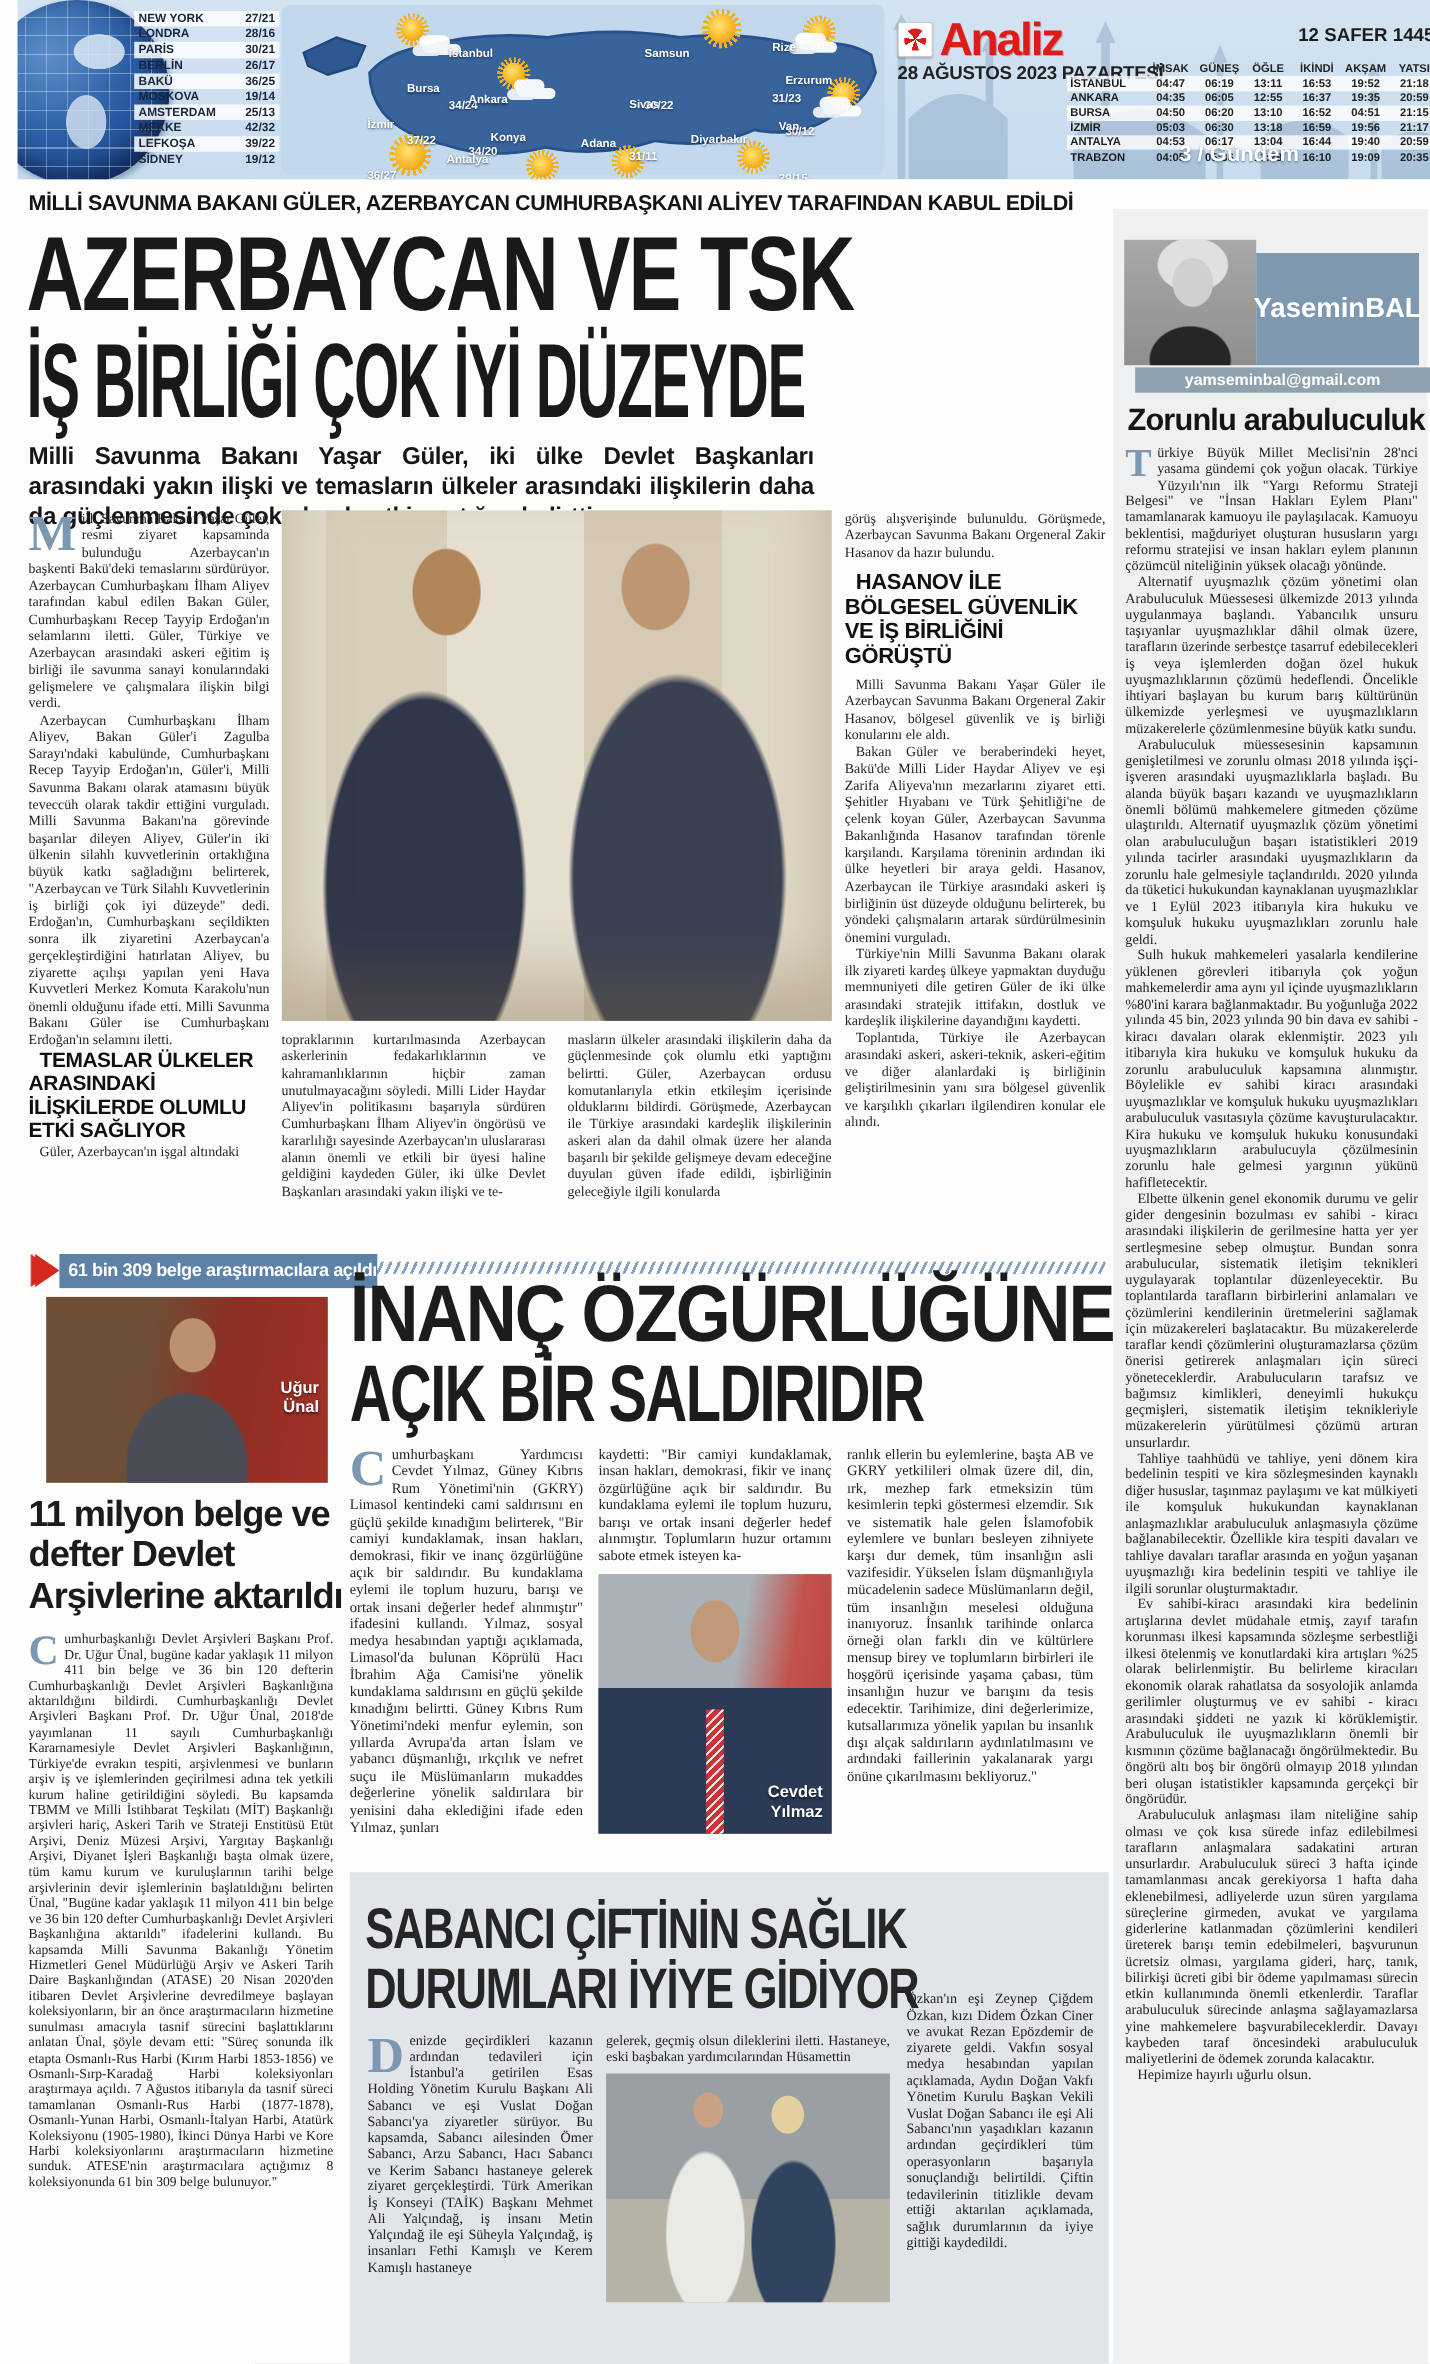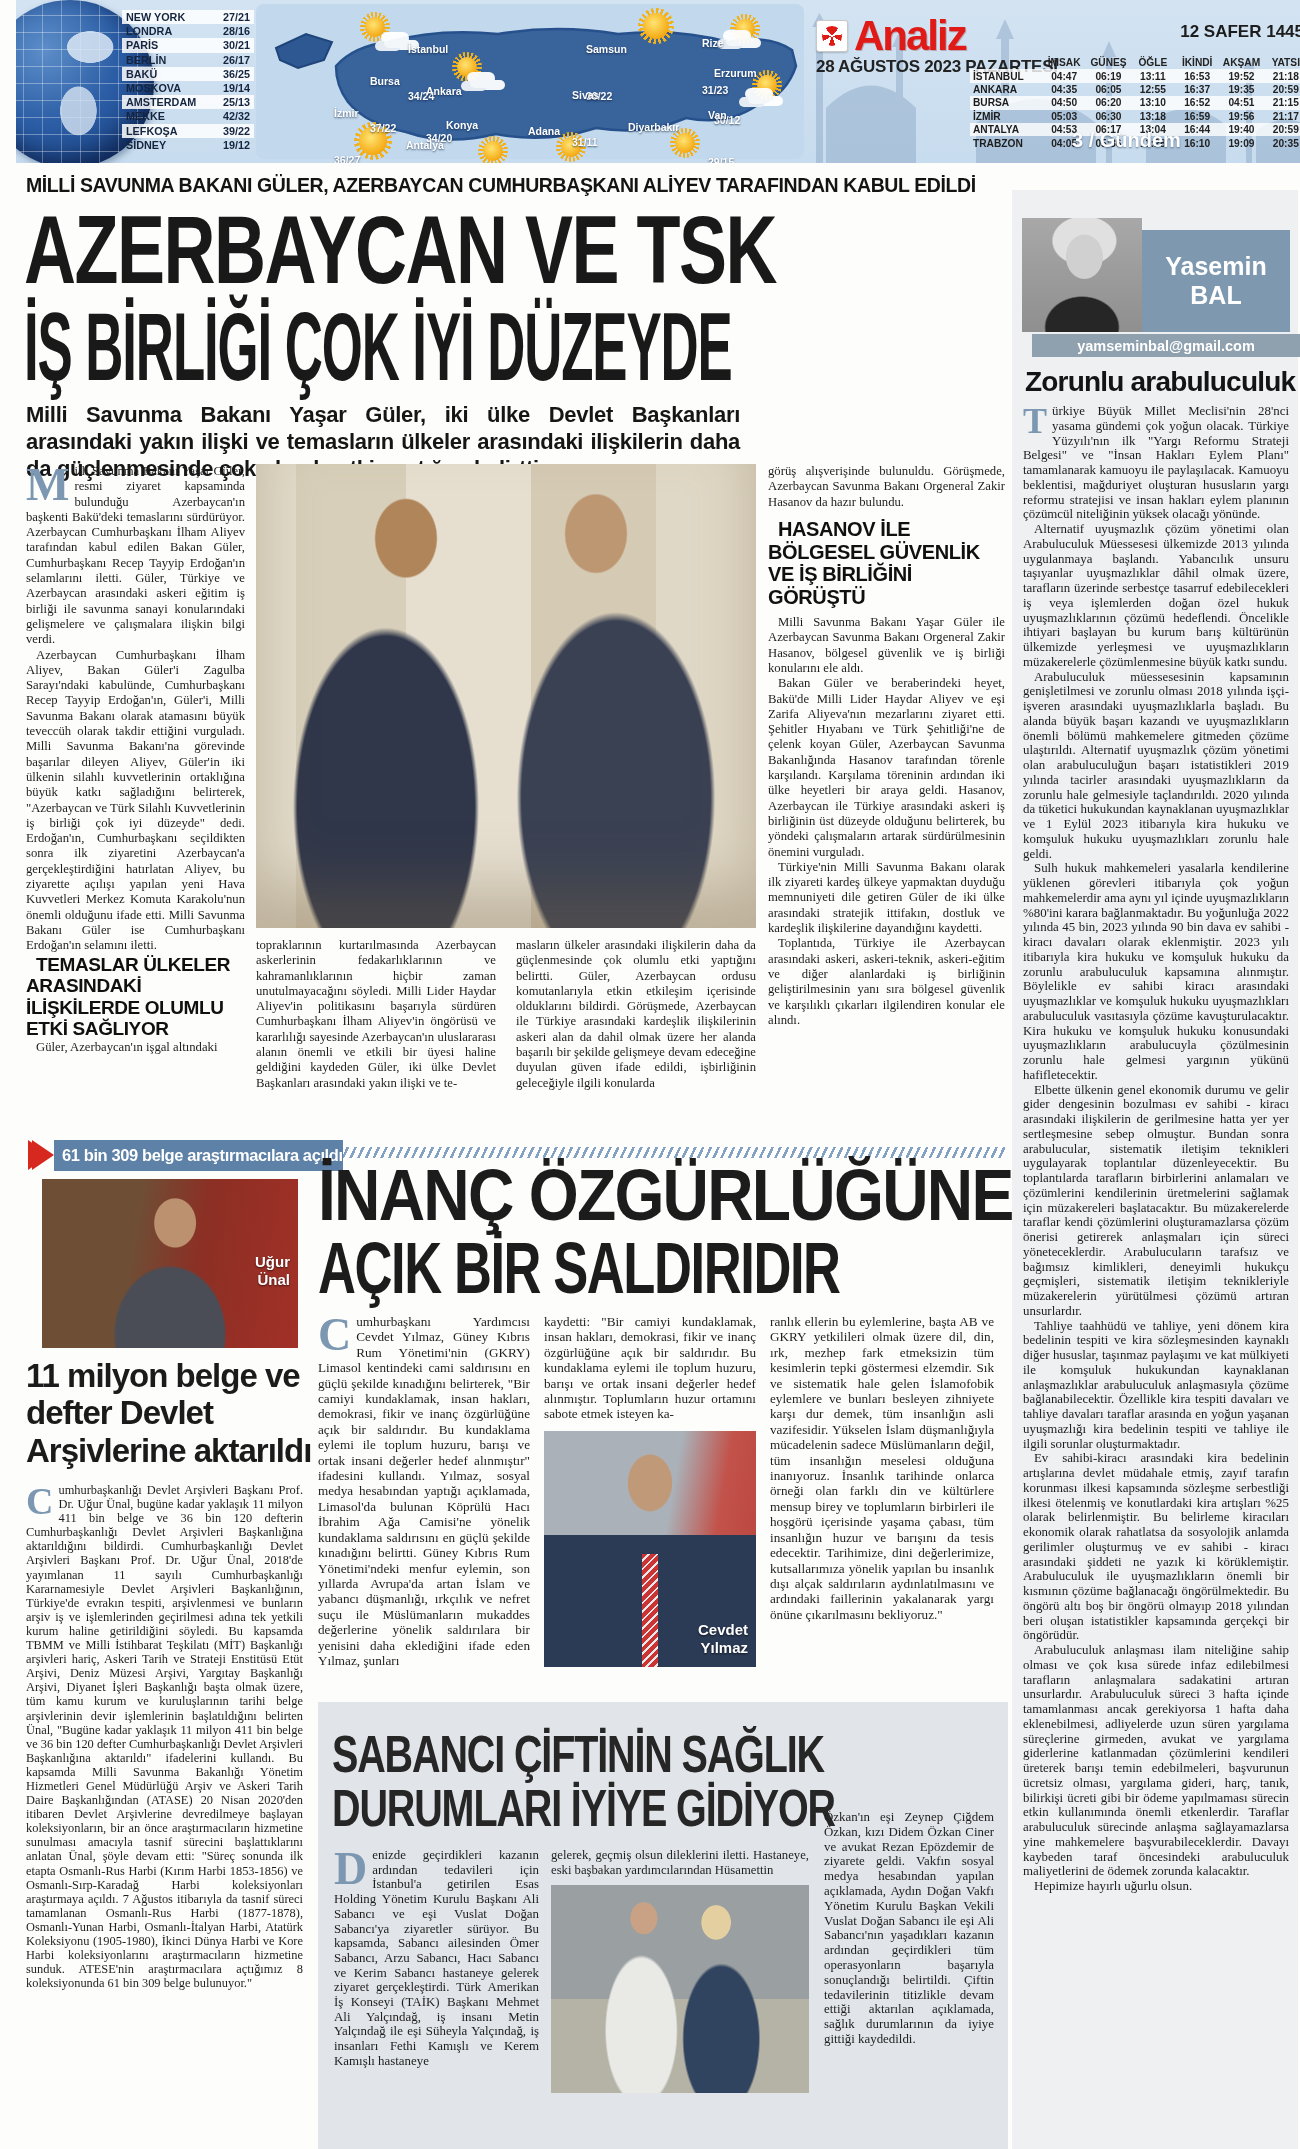--- a/index.html
+++ b/index.html
@@ -155,21 +155,21 @@
   
   #sidebar { position:absolute; left:1012px; top:190px; width:286px; height:1959px; background:#eef0f2; }
   .cw-photo { position:absolute; left:10px; top:28px; width:120px; height:114px; filter:grayscale(1);
     background:
       radial-gradient(30px 36px at 52% 34%, #d8cfc6 60%, rgba(0,0,0,0) 63%),
       radial-gradient(52px 40px at 52% 20%, #e4e0da 60%, rgba(0,0,0,0) 63%),
       radial-gradient(60px 50px at 50% 96%, #262626 60%, rgba(0,0,0,0) 63%),
       linear-gradient(#a8a8a8,#8f8f8f); }
   .cw-name { position:absolute; left:130px; top:40px; width:148px; height:102px; background:#7e98b0;
     color:#fff; font-family:"Liberation Sans",sans-serif; font-weight:bold; font-size:25px;
-    display:flex; flex-direction:column; align-items:center; justify-content:center; line-height:1.18; }
+    display:flex; flex-direction:row; align-items:center; justify-content:center; line-height:1.18; }
   .cw-email { position:absolute; left:20px; top:144px; width:268px; height:23px; background:#8fa1af;
     color:#fff; font-family:"Liberation Sans",sans-serif; font-weight:bold; font-size:14.5px;
     display:flex; align-items:center; justify-content:center; }
   .cw-title { position:absolute; left:13px; top:176px; font-family:"Liberation Sans",sans-serif;
     font-size:28px; font-weight:bold; color:#141414; letter-spacing:-0.8px; }
   .cw-body { position:absolute; left:11px; top:214px; width:266px; height:1732px;
     font-size:12.9px; line-height:14.75px; text-align:justify; overflow:hidden; }
   .cw-body p { text-indent:11px; }
   .cw-body p.first { text-indent:0; }
   .cw-body .dropcap { font-size:36px; line-height:30px; }

